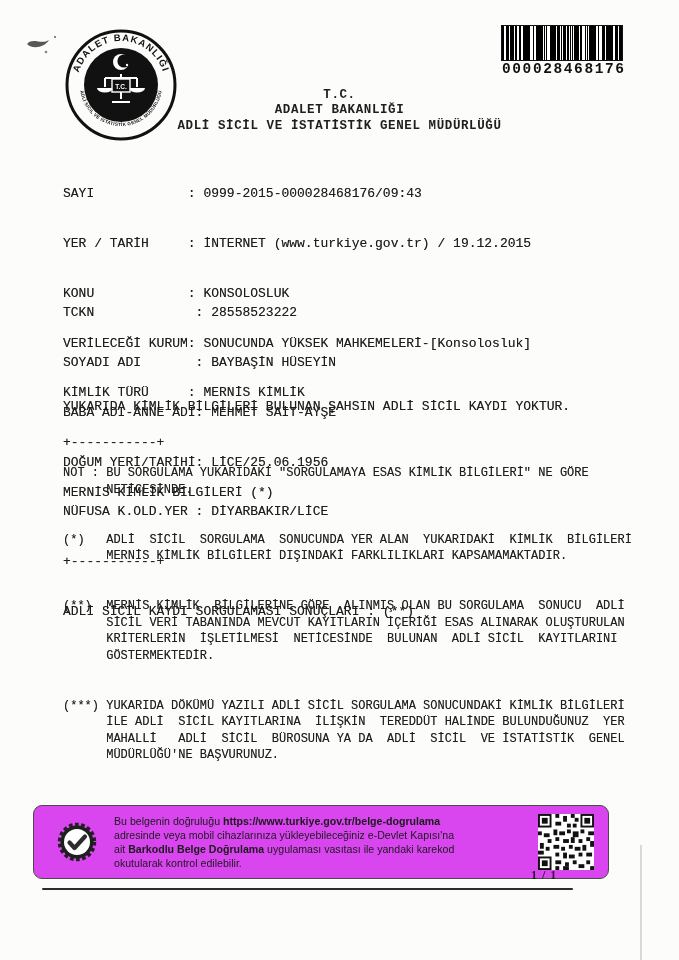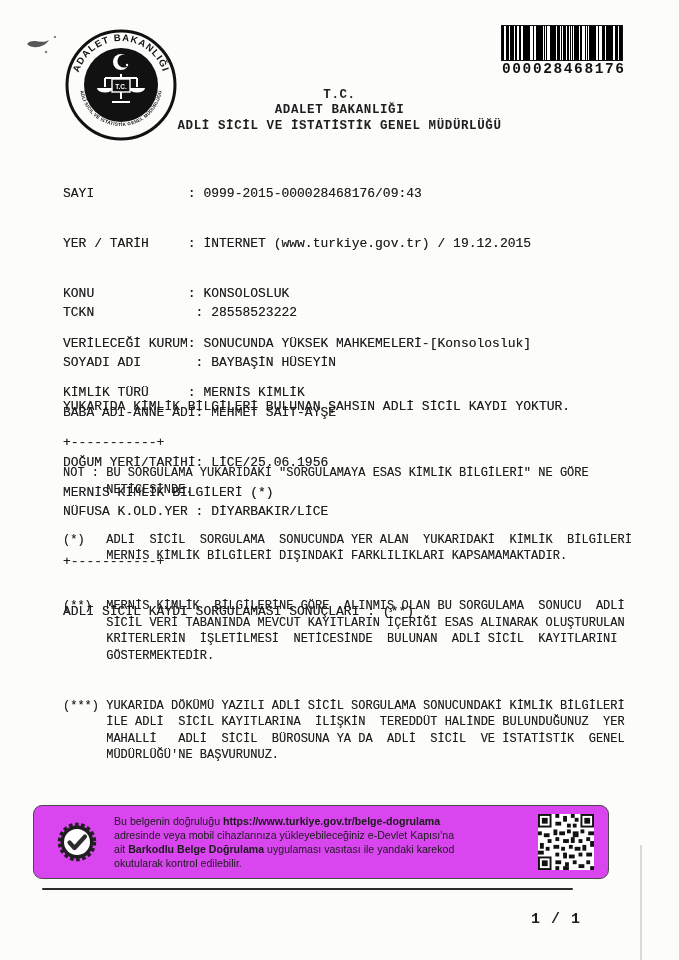--- a/index.html
+++ b/index.html
@@ -34,21 +34,21 @@
   
   #verify-box{top:805px;left:33px;width:576px;height:74px;border:1.6px solid #4a4a4a;
     border-radius:9px;background:#d946ef;display:flex;align-items:center;box-sizing:border-box;}
   #verify-badge{margin-left:22px;flex:0 0 auto;}
   #verify-text{margin-left:16px;width:352px;font-family:"Liberation Sans","DejaVu Sans",sans-serif;
     font-size:10.6px;line-height:14px;color:#1a1a1a;}
   #verify-text b{font-weight:700;}
   #verify-qr{margin-left:auto;margin-right:14px;flex:0 0 auto;}
   
   #footer-rule{top:888px;left:42px;width:531px;height:2.4px;background:#2c2c2c;border-radius:2px;}
-  #page-number{top:911px;left:531px;font-size:15px;font-weight:700;letter-spacing:1px;}
+  #page-number{top:868px;left:531px;font-size:12px;font-weight:700;letter-spacing:1px;font-family:Liberation Serif, serif;}
   #edge-line{top:845px;left:640px;width:1.5px;height:115px;background:#d9d9d6;}
   #artifact{top:34px;left:24px;}
 </style>
 </head>
 <body>
 
 <div id="page">
 
   <svg id="artifact" class="abs" width="34" height="24" viewBox="0 0 34 24">
     <path d="M3 10 C9 3, 17 11, 25 6 C21 13, 9 16, 3 10 Z" fill="#3a3a3a" opacity=".85"></path>

